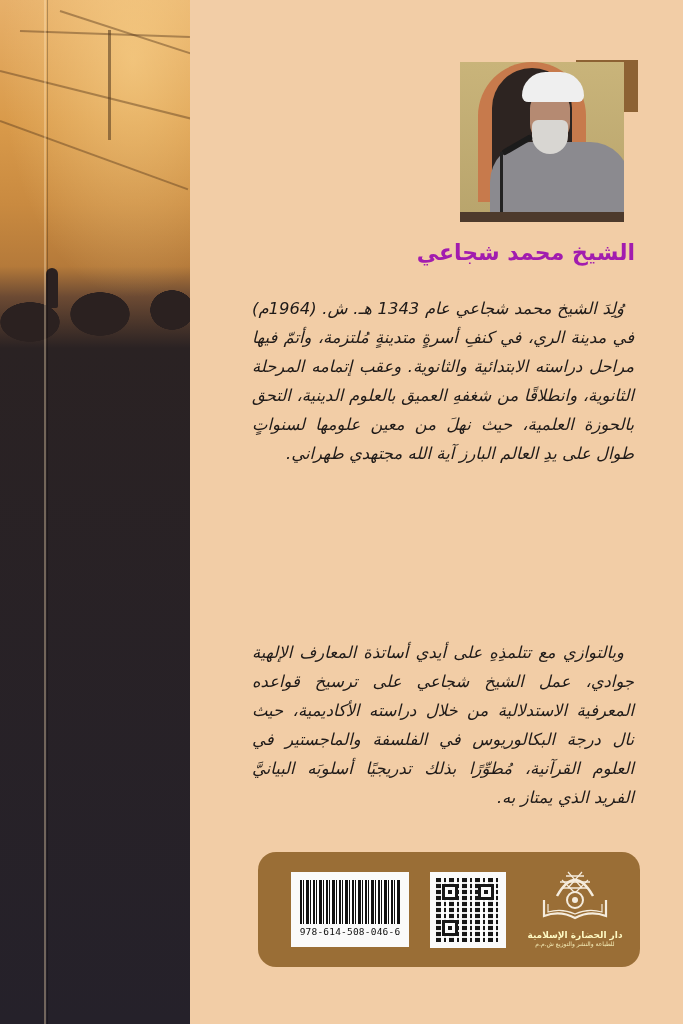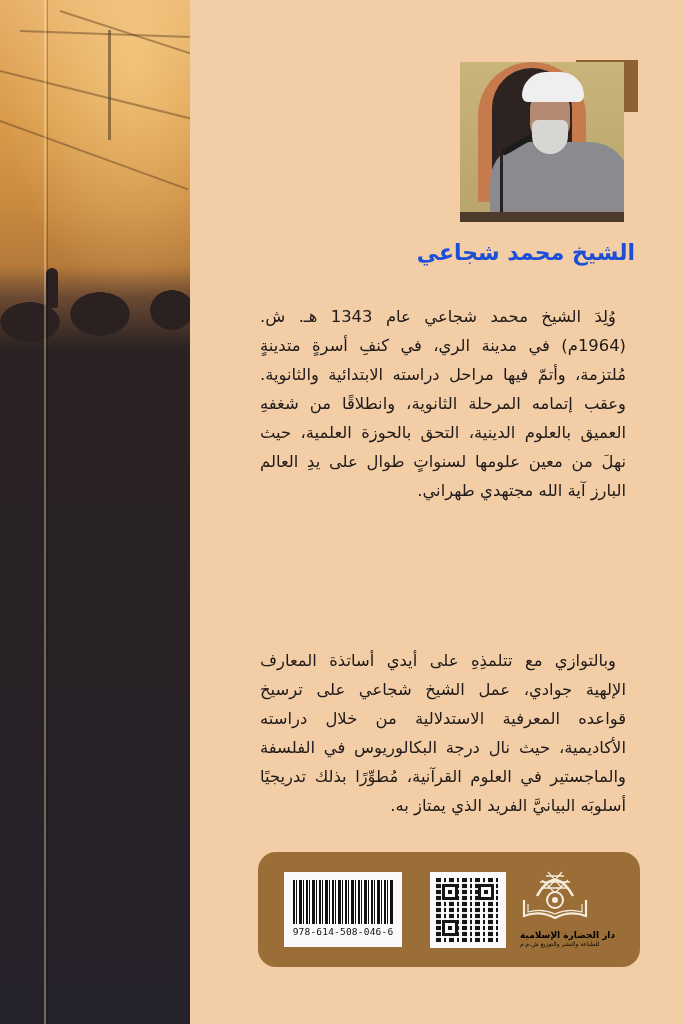--- a/index.html
+++ b/index.html
@@ -42,59 +42,59 @@
     .robe { position: absolute; left: 30px; top: 80px; width: 140px; height: 90px; background: #8b8a8f; border-radius: 40px 40px 0 0; }
     .face { position: absolute; left: 70px; top: 30px; width: 40px; height: 52px; background: #b58a72; border-radius: 18px 18px 22px 22px; }
     .beard { position: absolute; left: 72px; top: 58px; width: 36px; height: 34px; background: #d8d6d2; border-radius: 6px 6px 18px 18px; }
     .turban { position: absolute; left: 62px; top: 10px; width: 62px; height: 30px; background: #efefef; border-radius: 30px 30px 8px 8px; }
     .mic-stand { position: absolute; left: 40px; top: 90px; width: 3px; height: 70px; background: #222; }
     .mic { position: absolute; left: 40px; top: 80px; width: 34px; height: 6px; background: #1b1b1b; transform: rotate(-30deg); border-radius: 3px; }
     .desk { position: absolute; left: 0; bottom: 0; width: 164px; height: 10px; background: #4d3a2c; }
 
     .author-name {
       position: absolute; right: 48px; top: 240px;
-      color: #1d4ed8; font-weight: bold; font-size: 22px;
+      color: #a21caf; font-weight: bold; font-size: 22px;
       direction: rtl; text-align: right; white-space: nowrap;
     }
     .bio {
       position: absolute; left: 244px; width: 398px; direction: rtl; text-align: justify;
       color: #1f1a18; font-size: 16.4px; line-height: 29px;
     }
-    .bio p { margin: 16px; text-indent: 10px; }
+    .bio p { margin: 8px; text-indent: 10px; font-style: italic; }
     .p1 { top: 286px; }
     .p2 { top: 486px; }
     .p3 { top: 630px; }
 
     .footer-panel {
       position: absolute; left: 258px; top: 852px; width: 382px; height: 115px;
       background: #9a6e36; border-radius: 18px;
     }
     .barcode-box {
-      position: absolute; left: 26px; top: 20px; width: 118px; height: 75px; background: #fafafa;
+      position: absolute; left: 33px; top: 20px; width: 118px; height: 75px; background: #fafafa;
     }
     .bars {
       position: absolute; left: 9px; top: 8px; width: 100px; height: 44px;
       background: repeating-linear-gradient(90deg, #111 0 2px, #fff 2px 3px, #111 3px 4px, #fff 4px 6px, #111 6px 9px, #fff 9px 10px, #111 10px 11px, #fff 11px 13px);
     }
     .isbn-text {
       position: absolute; left: 0; width: 118px; top: 54px; text-align: center;
       font-family: "DejaVu Sans Mono", monospace; font-size: 9.5px; color: #111; letter-spacing: 0.2px;
     }
     .qr-box { position: absolute; left: 172px; top: 20px; width: 76px; height: 76px; background: #fafafa; }
     .qr {
       position: absolute; left: 6px; top: 6px; width: 64px; height: 64px;
       background:
         repeating-linear-gradient(0deg, rgba(255,255,255,0) 0 4px, rgba(255,255,255,0.9) 4px 6px),
         repeating-linear-gradient(90deg, #161616 0 5px, #fafafa 5px 8px, #161616 8px 10px, #fafafa 10px 13px);
     }
     .finder { position: absolute; width: 16px; height: 16px; border: 3px solid #161616; background: #fafafa; box-sizing: border-box; }
     .finder::after { content: ""; position: absolute; left: 3px; top: 3px; width: 4px; height: 4px; background: #161616; }
     .f-tl { left: 6px; top: 6px; } .f-tr { right: 6px; top: 6px; } .f-bl { left: 6px; bottom: 6px; }
 
-    .publisher { position: absolute; left: 262px; top: 14px; width: 110px; height: 95px; text-align: left; color: #000000; }
+    .publisher { position: absolute; left: 262px; top: 14px; width: 110px; height: 95px; text-align: center; color: #fef9c3; }
     .pub-logo { width: 70px; height: 58px; margin: 0 auto; }
     .pub-name { font-size: 9px; font-weight: bold; direction: rtl; margin-top: 2px; white-space: nowrap; }
     .pub-sub { font-size: 6px; direction: rtl; white-space: nowrap; opacity: 0.9; }
   </style>
 </head>
 <body>
 
 <div class="cover">
 
   <div class="spine">

